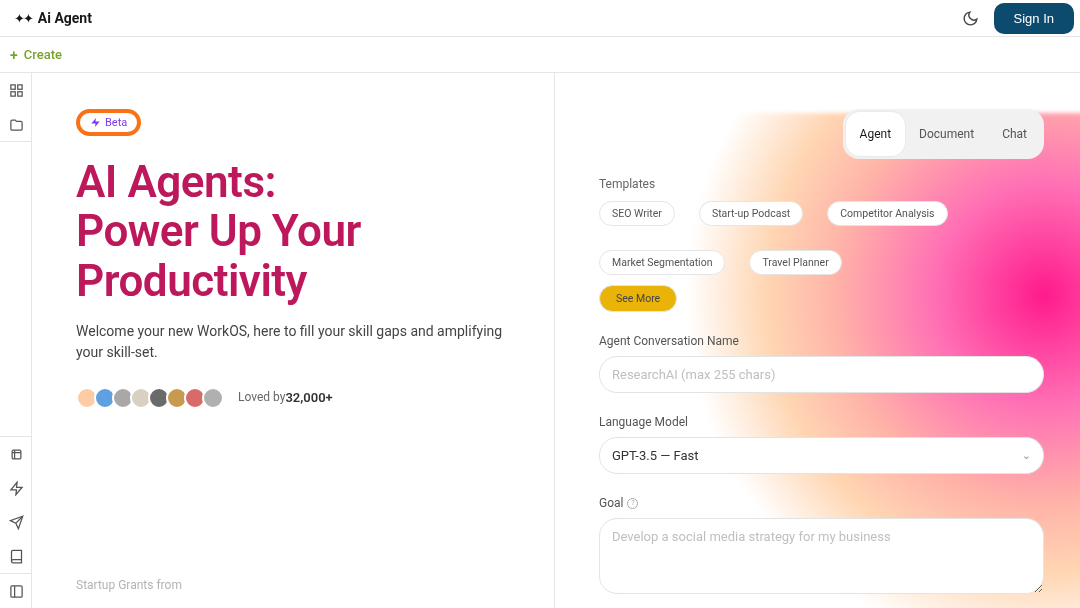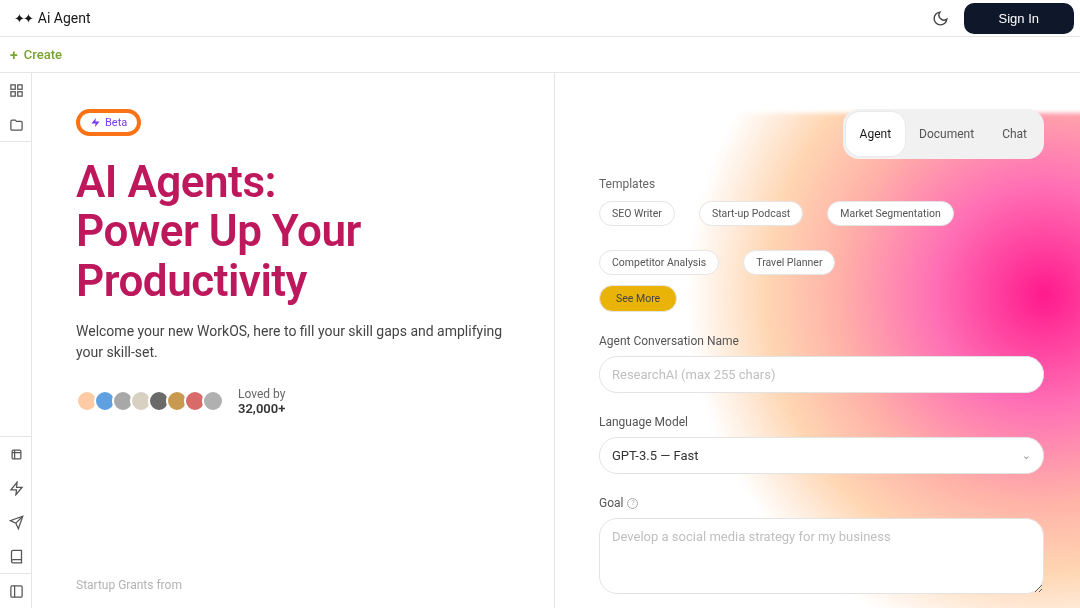--- a/index.html
+++ b/index.html
@@ -2,24 +2,24 @@
 <html><head>
 <meta charset="utf-8">
 <style>
 * { margin: 0; padding: 0; box-sizing: border-box; }
 body { font-family: -apple-system, BlinkMacSystemFont, "Segoe UI", Roboto, sans-serif; width: 1080px; height: 608px; overflow: hidden; background: #fff; color: #181818; position: relative; }
 
 
 .top-header { height: 37px; border-bottom: 1px solid #e5e5e5; display: flex; align-items: center; justify-content: space-between; padding: 0 6px; }
 .logo-wrap { display: flex; align-items: center; gap: 6px; padding-left: 8px; }
 .logo-sparkles { font-size: 13px; letter-spacing: -2px; }
-.logo-text { font-weight: 400; font-size: 14px; }
+.logo-text { font-weight: 700; font-size: 14px; }
 .header-right { display: flex; align-items: center; gap: 12px; }
 .theme-toggle { width: 22px; height: 22px; display: flex; align-items: center; justify-content: center; cursor: pointer; color: #444; }
-.signin-btn { background: #0f172a; color: #fff; border: none; padding: 8px 35px; border-radius: 10px; font-size: 13px; font-weight: 500; cursor: pointer; }
+.signin-btn { background: #0c4a6e; color: #fff; border: none; padding: 8px 20px; border-radius: 10px; font-size: 13px; font-weight: 500; cursor: pointer; }
 
 
 .create-bar { height: 36px; border-bottom: 1px solid #e5e5e5; display: flex; align-items: center; padding-left: 10px; }
 .create-btn { display: flex; align-items: center; gap: 6px; color: #78a22f; font-size: 13px; font-weight: 500; cursor: pointer; }
 .plus-icon { font-size: 14px; font-weight: 600; }
 
 
 .sidebar { position: absolute; left: 0; top: 73px; bottom: 0; width: 32px; border-right: 1px solid #e5e5e5; display: flex; flex-direction: column; justify-content: space-between; z-index: 3; background: #fff; }
 .sidebar-top, .sidebar-bottom { display: flex; flex-direction: column; }
 .sidebar-item { width: 32px; height: 34px; display: flex; align-items: center; justify-content: center; cursor: pointer; color: #555; }
@@ -33,21 +33,21 @@
 
 
 .beta-badge { display: inline-flex; align-items: center; gap: 4px; border: 4px solid #f97316; border-radius: 999px; padding: 3px 10px; font-size: 11px; color: #7c3aed; }
 .beta-bolt { width: 11px; height: 11px; fill: #7c3aed; }
 .hero-title { font-size: 44px; font-weight: 600; line-height: 1.12; margin-top: 22px; color: #be185d; letter-spacing: -0.5px; }
 .hero-sub { margin-top: 15px; font-size: 14px; color: #444; max-width: 430px; line-height: 1.5; }
 .loved-row { display: flex; align-items: center; gap: 14px; margin-top: 24px; }
 .avatars { display: flex; }
 .avatar { width: 22px; height: 22px; border-radius: 50%; border: 2px solid #fff; margin-left: -4px; }
 .avatar:first-child { margin-left: 0; }
-.loved-text { display: flex; flex-direction: column; font-size: 12px; color: #333; }
+.loved-text { display: flex; flex-direction: row; font-size: 12px; color: #333; }
 .loved-label { color: #666; }
 .loved-count { font-weight: 600; font-size: 13px; }
 .grants-from { position: absolute; left: 44px; bottom: 16px; font-size: 12px; color: #b3b3b3; }
 
 
 .bg-gradient { position: absolute; right: -120px; top: 40px; width: 520px; height: 520px; z-index: 0; pointer-events: none;
   background: radial-gradient(circle at 70% 35%, #ff1a8c 0%, #ff6fb5 22%, #ffb3a8 42%, #ffd6b3 56%, rgba(255,255,255,0) 72%);
   filter: blur(2px);
 }
 .right-content { position: relative; z-index: 1; }
@@ -196,22 +196,22 @@
             <div class="tab active">Agent</div>
             <div class="tab">Document</div>
             <div class="tab">Chat</div>
           </div>
       </div>
 
       <div class="section-label">Templates</div>
       <div class="templates-row" id="templates-row">
           <div class="template-chip">SEO Writer</div>
           <div class="template-chip">Start-up Podcast</div>
+          <div class="template-chip">Competitor Analysis</div>
           <div class="template-chip">Market Segmentation</div>
-          <div class="template-chip">Competitor Analysis</div>
           <div class="template-chip">Travel Planner</div>
         </div>
       <span class="see-more">See More</span>
 
       <div class="form-label">Agent Conversation Name</div>
       <input class="text-input" type="text" placeholder="ResearchAI (max 255 chars)" style="">
 
       <div class="form-label">Language Model</div>
       <div class="select-box">
         <span class="select-value">GPT-3.5 — Fast</span>

